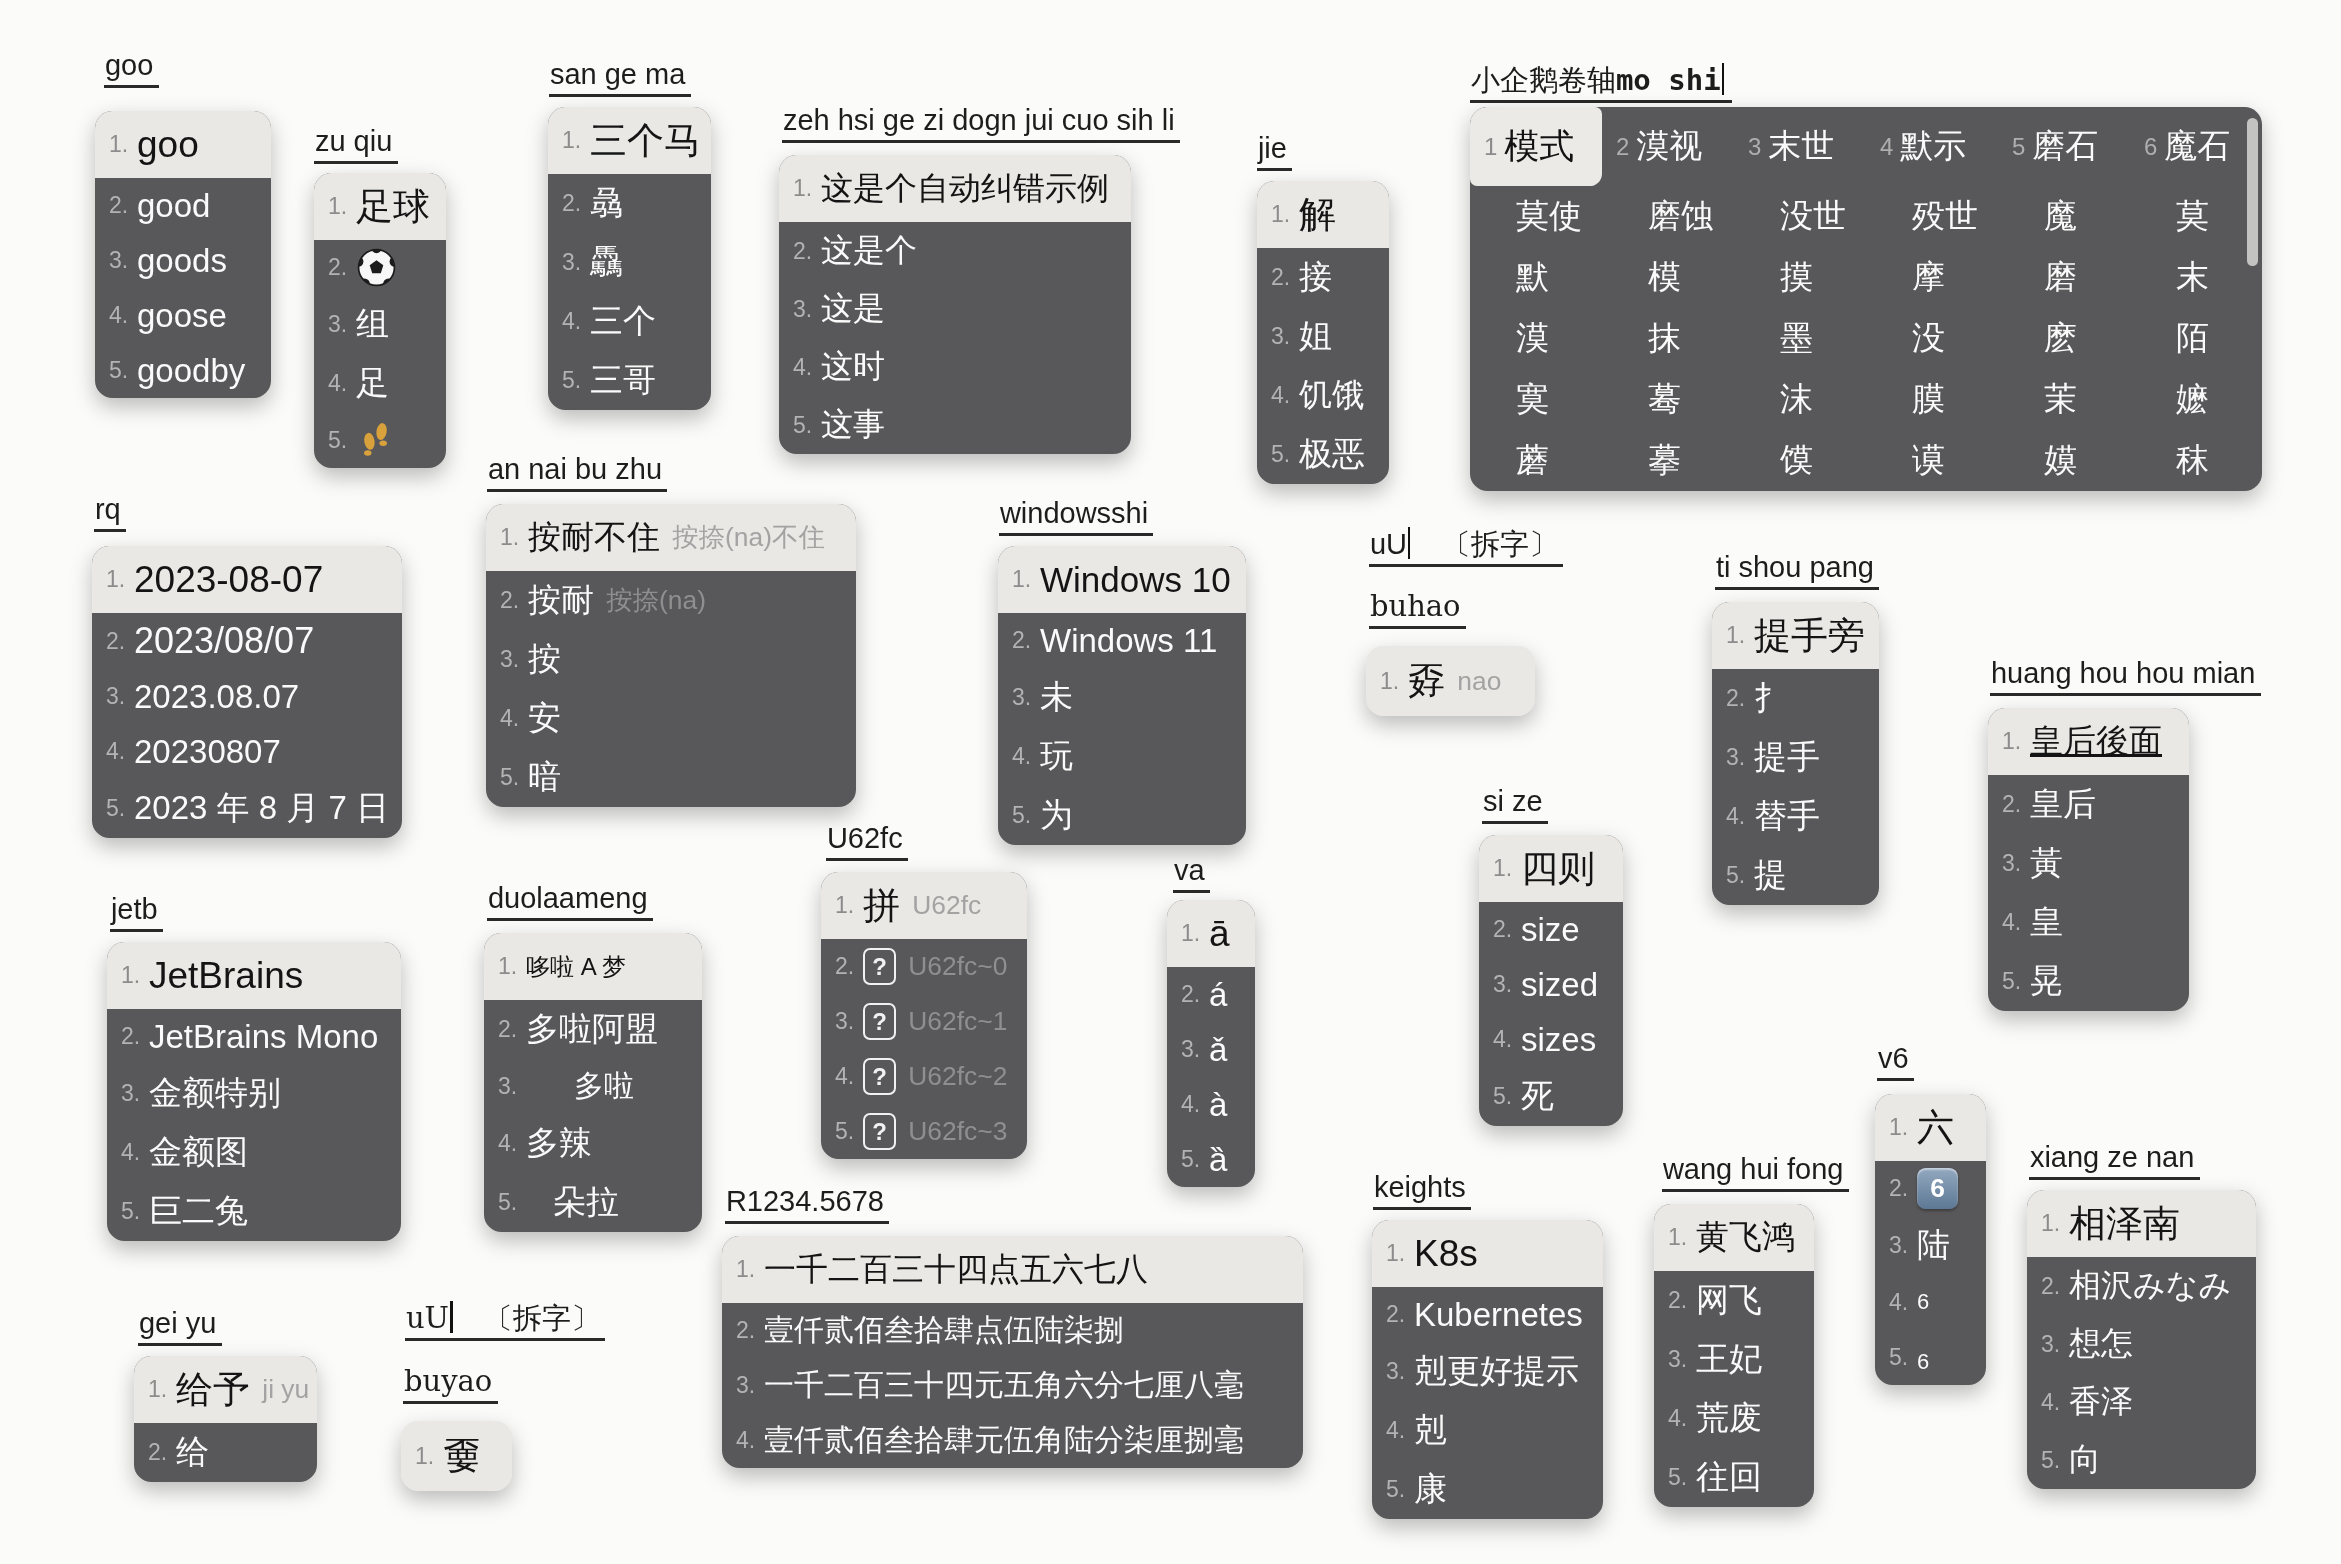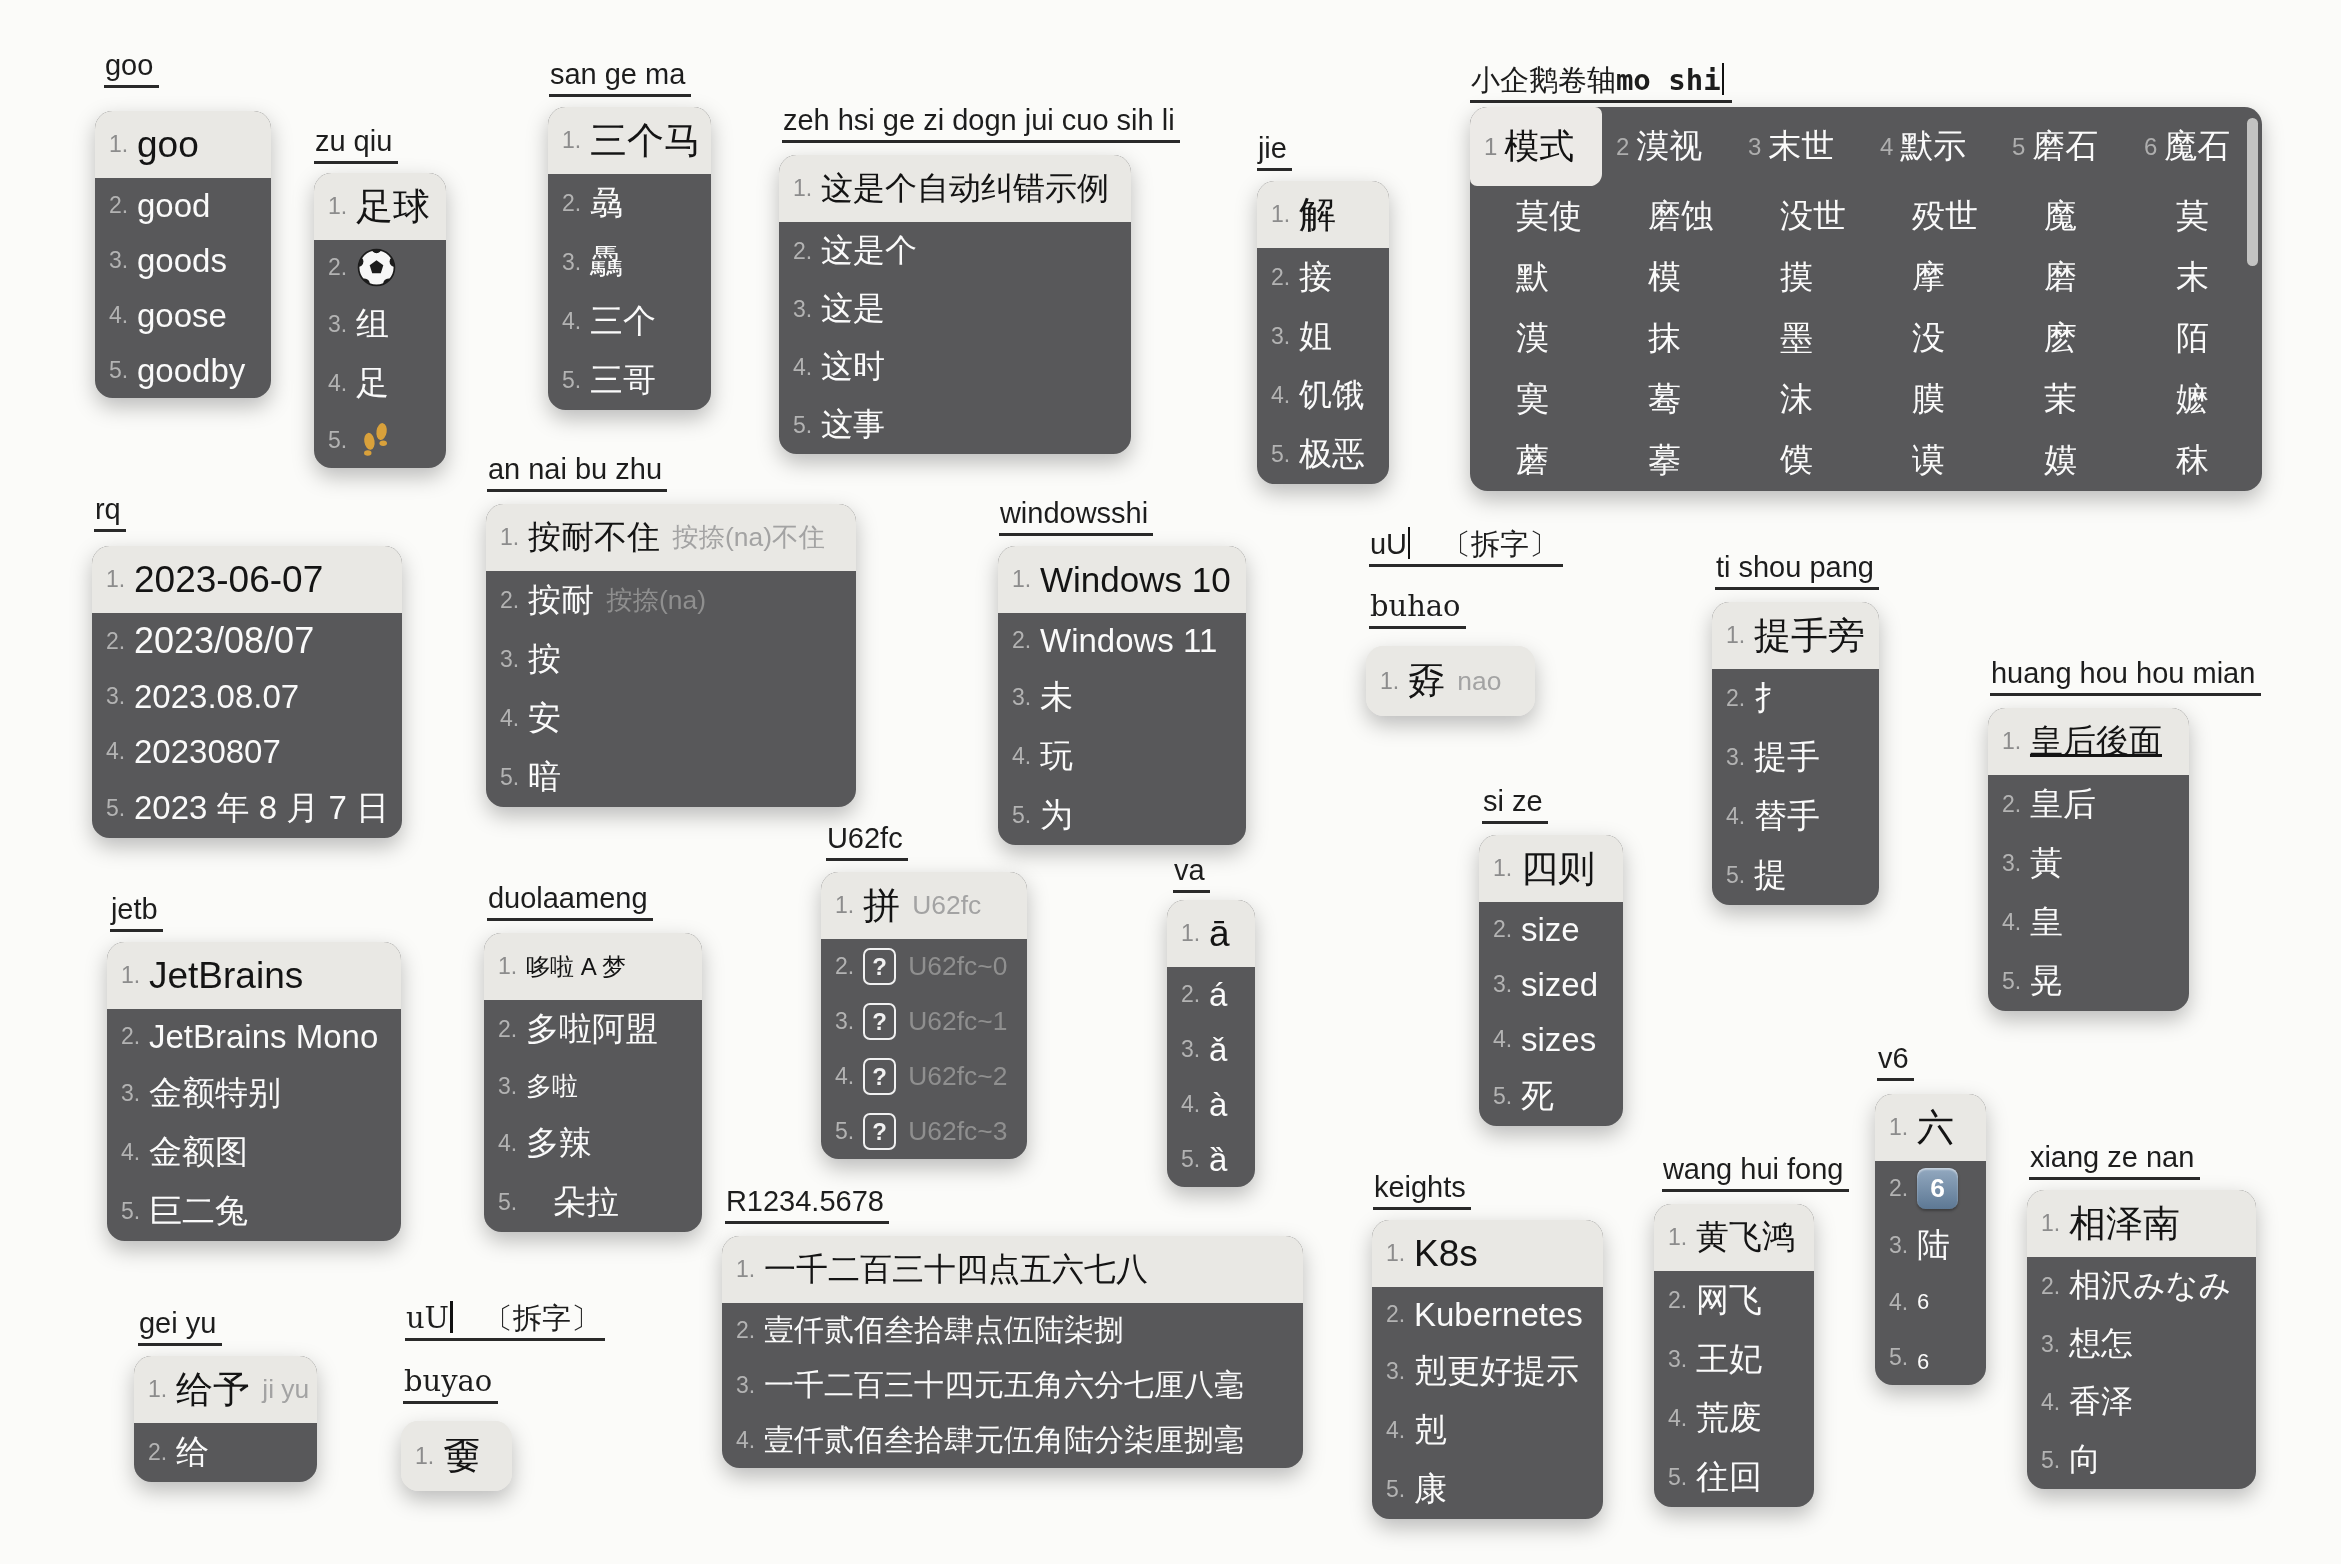--- a/index.html
+++ b/index.html
@@ -325,21 +325,21 @@
         <div class="gcell body">
           <span class="gtxt">秣</span>
         </div>
       </div>
       <div class="sb-thumb"></div>
     </div>
     <div class="plabel" style="left: 94px; top: 493px;"><span>rq</span></div>
     <div class="panel" style="left: 92px; top: 546px; width: 310px;">
       <div class="row sel">
         <span class="num">1.</span>
-        <span class="txt" style="font-size: 37px;">2023-06-07</span>
+        <span class="txt" style="font-size: 37px;">2023-08-07</span>
       </div>
       <div class="row">
         <span class="num">2.</span>
         <span class="txt" style="font-size: 36px;">2023/08/07</span>
       </div>
       <div class="row">
         <span class="num">3.</span>
         <span class="txt" style="font-size: 33px;">2023.08.07</span>
       </div>
       <div class="row">
@@ -505,21 +505,21 @@
       <div class="row sel">
         <span class="num">1.</span>
         <span class="txt" style="font-size: 24px;">哆啦 A 梦</span>
       </div>
       <div class="row">
         <span class="num">2.</span>
         <span class="txt" style="font-size: 33px;">多啦阿盟</span>
       </div>
       <div class="row">
         <span class="num">3.</span>
-        <span class="txt" style="font-size: 26px;">多啦</span>
+        <span class="txt" style="font-size: 30px; margin-left: 48px;">多啦</span>
       </div>
       <div class="row">
         <span class="num">4.</span>
         <span class="txt" style="font-size: 33px;">多辣</span>
       </div>
       <div class="row">
         <span class="num">5.</span>
         <span class="txt" style="font-size: 33px; margin-left: 27px;">朵拉</span>
       </div>
     </div>

